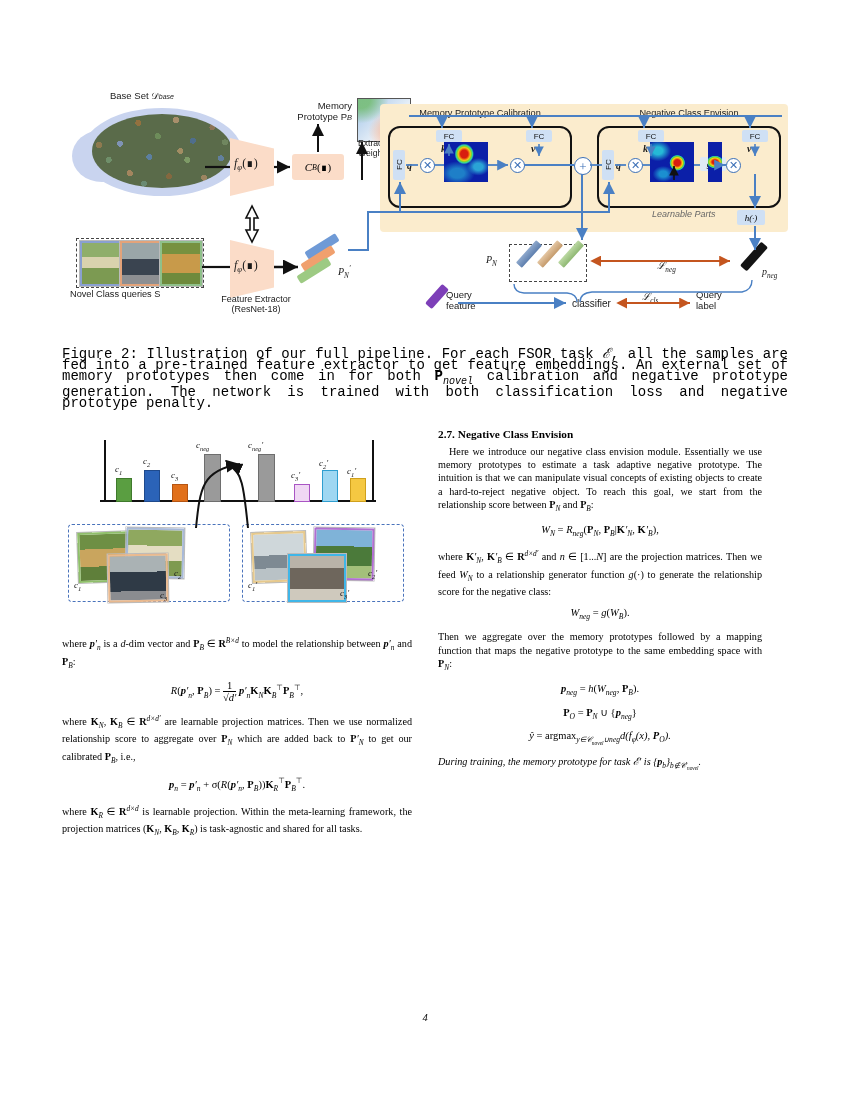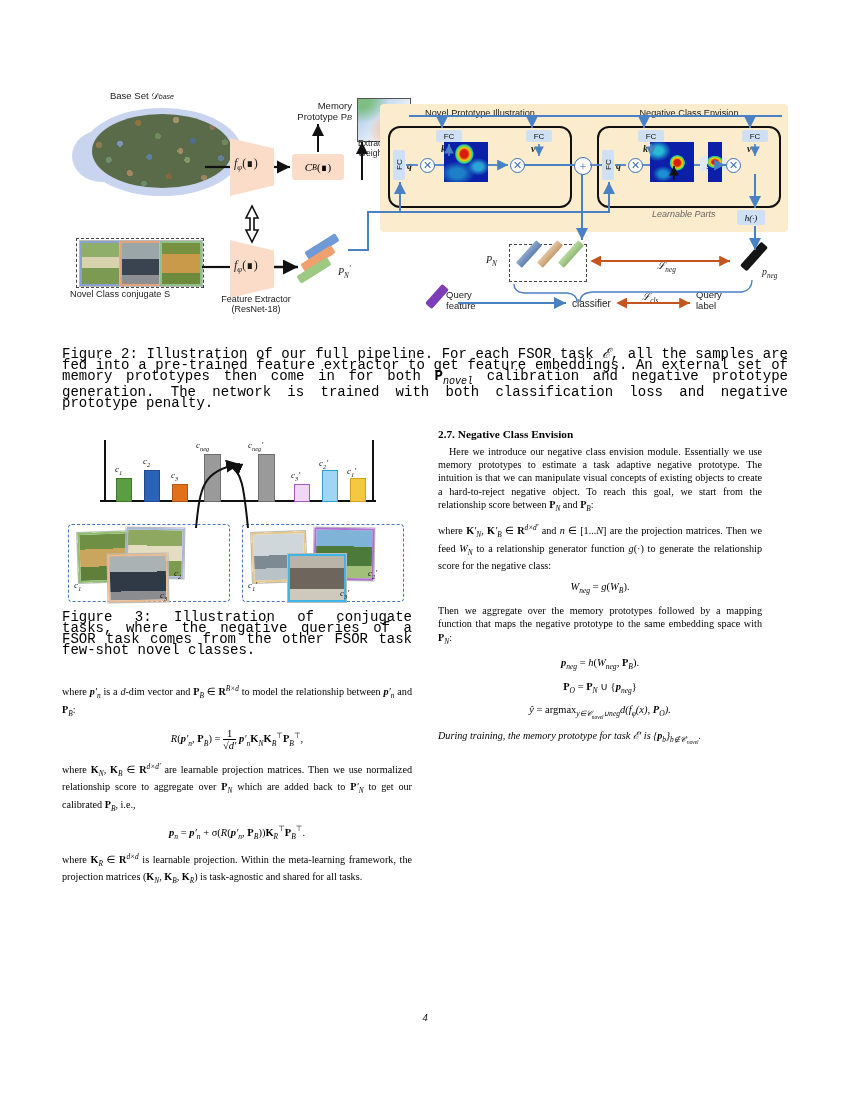--- a/index.html
+++ b/index.html
@@ -175,38 +175,38 @@
       </div>
 
       <div class="dashbox" style="left:14px;top:148px;width:126px;height:48px;"></div>
       <div class="photo" style="left:18px;top:151px;width:38px;height:41px;border-color:#8aa0d0;
            background:linear-gradient(180deg,#8fae6a 0 34%,#d9d2ae 34% 62%,#7c9a52 62% 100%);"></div>
       <div class="photo" style="left:58px;top:151px;width:38px;height:41px;border-color:#e3a37a;
            background:linear-gradient(180deg,#9aa6a8 0 38%,#3a4450 38% 78%,#8d8f92 78% 100%);"></div>
       <div class="photo" style="left:98px;top:151px;width:38px;height:41px;border-color:#8fc08a;
            background:linear-gradient(180deg,#77913f 0 26%,#c89a4a 26% 74%,#6e8a3c 74% 100%);"></div>
       <div class="lbl" style="left:8px;top:199px;font-size:9.2px;">
-        <span>Novel Class conjugate S</span>
+        <span>Novel Class queries S</span>
       </div>
 
       <div class="bar3d" style="left:242px;top:152px;width:36px;height:9px;background:#6f9ad6;
            transform:rotate(-32deg);border-radius:2px;"></div>
       <div class="bar3d" style="left:238px;top:164px;width:36px;height:9px;background:#f0a06e;
            transform:rotate(-32deg);border-radius:2px;"></div>
       <div class="bar3d" style="left:234px;top:176px;width:36px;height:9px;background:#9dca83;
            transform:rotate(-32deg);border-radius:2px;"></div>
       <div class="lbl" style="left:276px;top:175px;font-family:'Liberation Serif',serif;font-size:10px;font-style:italic;">
         <span>P</span><sub>N</sub><sup>′</sup>
       </div>
 
       <div class="panel" style="left:318px;top:14px;width:408px;height:128px;"></div>
 
       <div class="rbox" style="left:326px;top:36px;width:180px;height:78px;"></div>
       <div class="lbl" style="left:330px;top:18px;font-size:9.2px;width:176px;text-align:center;">
-        <span>Novel Prototype Illustration</span>
+        <span>Memory Prototype Calibration</span>
       </div>
 
       <div class="fcbox vert" style="left:331px;top:60px;width:12px;height:30px;">
           <span>FC</span>
         </div>
       <div class="fcbox" style="left:374px;top:40px;width:26px;height:12px;">
           <span>FC</span>
         </div>
       <div class="fcbox" style="left:464px;top:40px;width:26px;height:12px;">
           <span>FC</span>
@@ -437,23 +437,20 @@
             <marker id="bk3" markerWidth="8" markerHeight="8" refX="7" refY="3.2" orient="auto">
               <path d="M0,0 L7,3.2 L0,6.4 z" fill="#111"></path>
               </marker>
           </defs>
           <path d="M134,100 C138,60 140,42 178,36" stroke="#111" stroke-width="2" fill="none" marker-end="url(#bk3)"></path>
           <path d="M186,100 C182,60 180,42 166,36" stroke="#111" stroke-width="2" fill="none" marker-end="url(#bk3)"></path>
           <path d="M134,100 C130,92 132,88 136,86" stroke="#111" stroke-width="0" fill="none"></path>
         </svg>
       </div>
 
-      <div class="cap" style="margin-top:4px;">
-        Figure 3: Illustration of conjugate tasks, where the negative queries of a FSOR task comes from the other FSOR task few-shot novel classes.
-      </div>
 
       <div style="height:26px"></div>
 
       <p class="para">
         where <span class="bf"><i class="m">p</i></span><i class="m">′</i><sub><i class="m">n</i></sub> is a <i class="m">d</i>-dim vector and <span class="bf">P</span><sub><i class="m">B</i></sub> ∈ <span class="bf">R</span><sup><i class="m">B×d</i></sup> to model the relationship between <span class="bf"><i class="m">p</i></span><i class="m">′</i><sub><i class="m">n</i></sub> and <span class="bf">P</span><sub><i class="m">B</i></sub>:
       </p>
 
       <div class="eq">
         <i class="m">R</i>(<span class="bf"><i class="m">p</i></span><i class="m">′</i><sub><i class="m">n</i></sub>, <span class="bf">P</span><sub><i class="m">B</i></sub>) =
         <span style="display:inline-block;vertical-align:middle;text-align:center;">
@@ -476,20 +473,23 @@
       </p>
     </div>
 
     <div class="col">
       <h2 class="h2">2.7. Negative Class Envision</h2>
 
       <p class="para indent">
         Here we introduce our negative class envision module. Essentially we use memory prototypes to estimate a task adaptive negative prototype. The intuition is that we can manipulate visual concepts of existing objects to create a hard-to-reject negative object. To reach this goal, we start from the relationship score between <span class="bf">P</span><sub><i class="m">N</i></sub> and <span class="bf">P</span><sub><i class="m">B</i></sub>:
       </p>
 
+      <div class="eq">
+        <i class="m">W<sub>N</sub></i> = <i class="m">R<sub>neg</sub></i>(<span class="bf">P</span><sub><i class="m">N</i></sub>, <span class="bf">P</span><sub><i class="m">B</i></sub>|<span class="bf">K</span><i class="m">′</i><sub><i class="m">N</i></sub>, <span class="bf">K</span><i class="m">′</i><sub><i class="m">B</i></sub>),
+      </div>
 
       <p class="para">
         where <span class="bf">K</span><i class="m">′</i><sub><i class="m">N</i></sub>, <span class="bf">K</span><i class="m">′</i><sub><i class="m">B</i></sub> ∈ <span class="bf">R</span><sup><i class="m">d×d′</i></sup> and <i class="m">n</i> ∈ [1...<i class="m">N</i>] are the projection matrices. Then we feed <i class="m">W<sub>N</sub></i> to a relationship generator function <i class="m">g</i>(·) to generate the relationship score for the negative class:
       </p>
 
       <div class="eq">
         <i class="m">W<sub>neg</sub></i> = <i class="m">g</i>(<i class="m">W<sub>B</sub></i>).
       </div>
 
       <p class="para">

